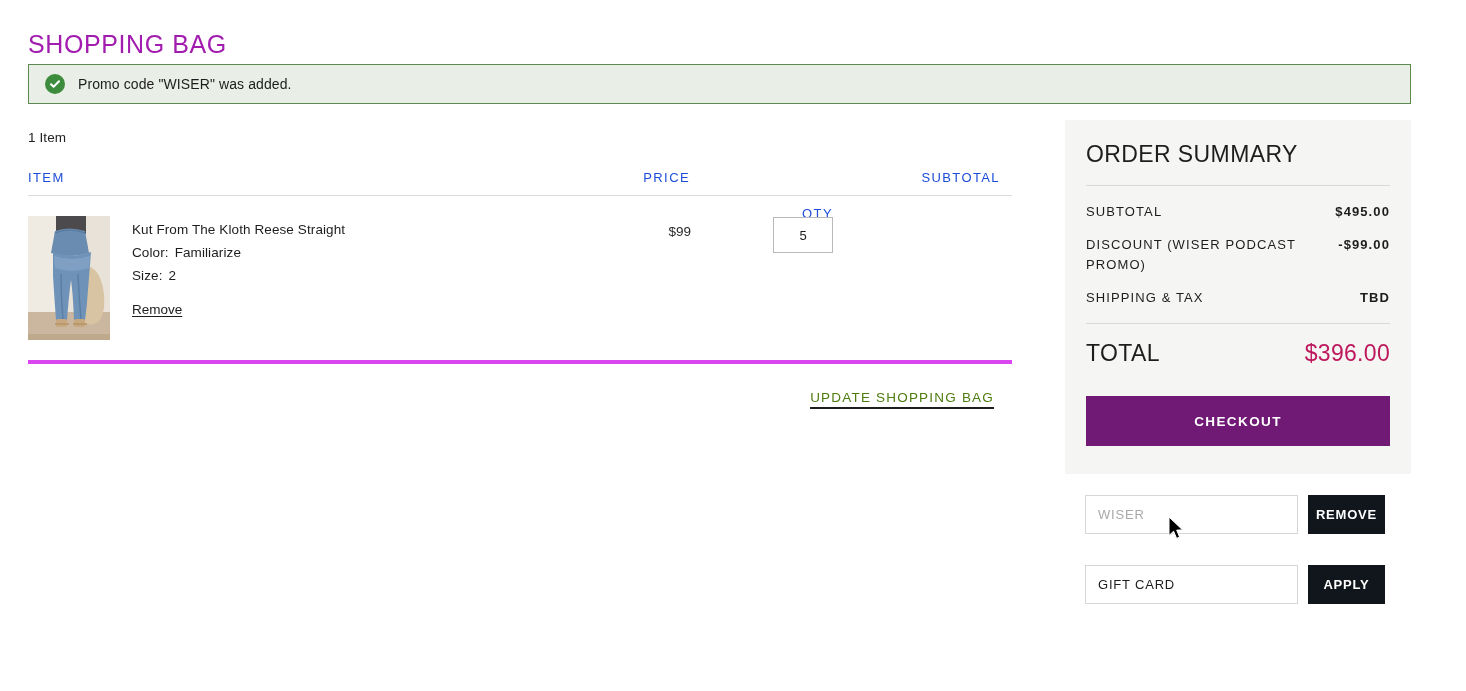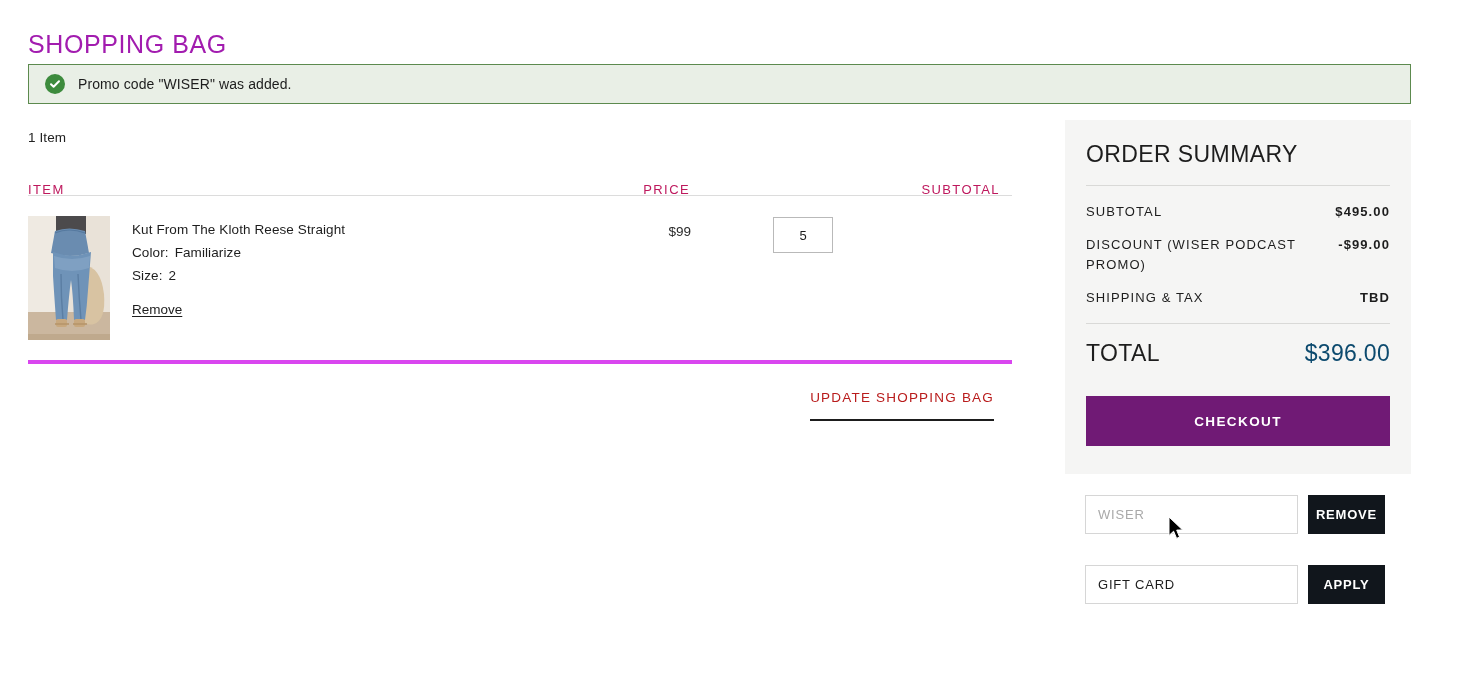--- a/index.html
+++ b/index.html
@@ -68,24 +68,24 @@
     margin-bottom: 21px;
   }
 
   .table-head {
     position: relative;
     height: 30px;
     border-bottom: 1px solid #dcdcdc;
   }
   .th {
     position: absolute;
-    top: 16px;
+    top: 4px;
     font-size: 13px;
     letter-spacing: 1.4px;
-    color: #be185d;
+    color: #1d4ed8;
     font-weight: 400;
   }
   .th-item     { left: 0; }
   .th-price    { left: 0; width: 662px; text-align: right; }
   .th-qty      { left: 0; width: 805px; text-align: right; margin-top: 36px; }
   .th-subtotal { left: 0; width: 972px; text-align: right; }
 
   .item-row {
     position: relative;
     height: 168px;
@@ -162,23 +162,23 @@
 
   .update-row {
     position: relative;
     height: 70px;
   }
   .update-link {
     position: absolute;
     right: 18px; top: 26px;
     font-size: 13.5px;
     letter-spacing: 1.2px;
-    color: #b91c1c;
+    color: #4d7c0f;
     border-bottom: 2px solid #1d1d1d;
-    padding-bottom: 14px;
+    padding-bottom: 2px;
     cursor: pointer;
   }
 
   
   .summary {
     position: absolute;
     left: 1065px; top: 120px;
     width: 346px;
     background: #f5f5f4;
     padding: 18px 21px 28px 21px;
@@ -220,21 +220,21 @@
     margin-bottom: 29px;
   }
   .total-label {
     font-size: 23px;
     letter-spacing: 0.4px;
     color: #1d1d1d;
   }
   .total-value {
     font-size: 23px;
     letter-spacing: 0.3px;
-    color: #0c4a6e;
+    color: #be185d;
   }
   .checkout-btn {
     display: block;
     width: 100%;
     height: 50px;
     background: #701a75;
     color: #ffffff;
     border: none;
     font-family: "Liberation Sans", sans-serif;
     font-size: 13.5px;

